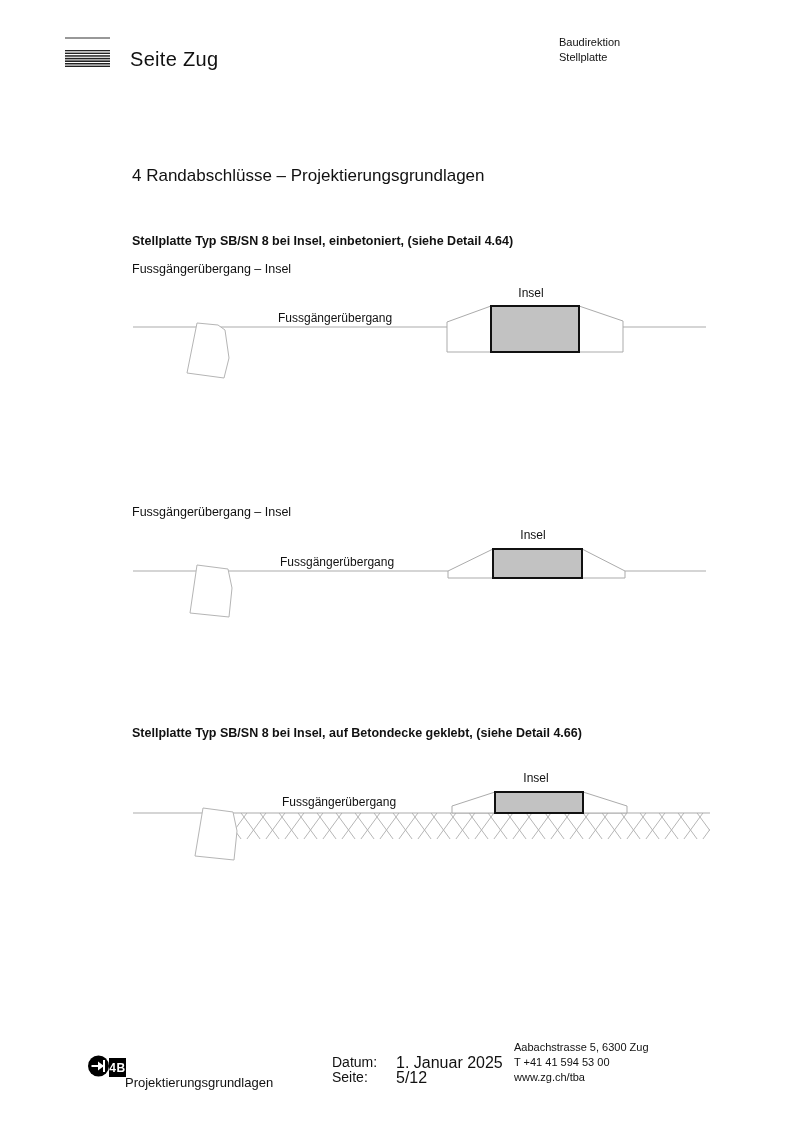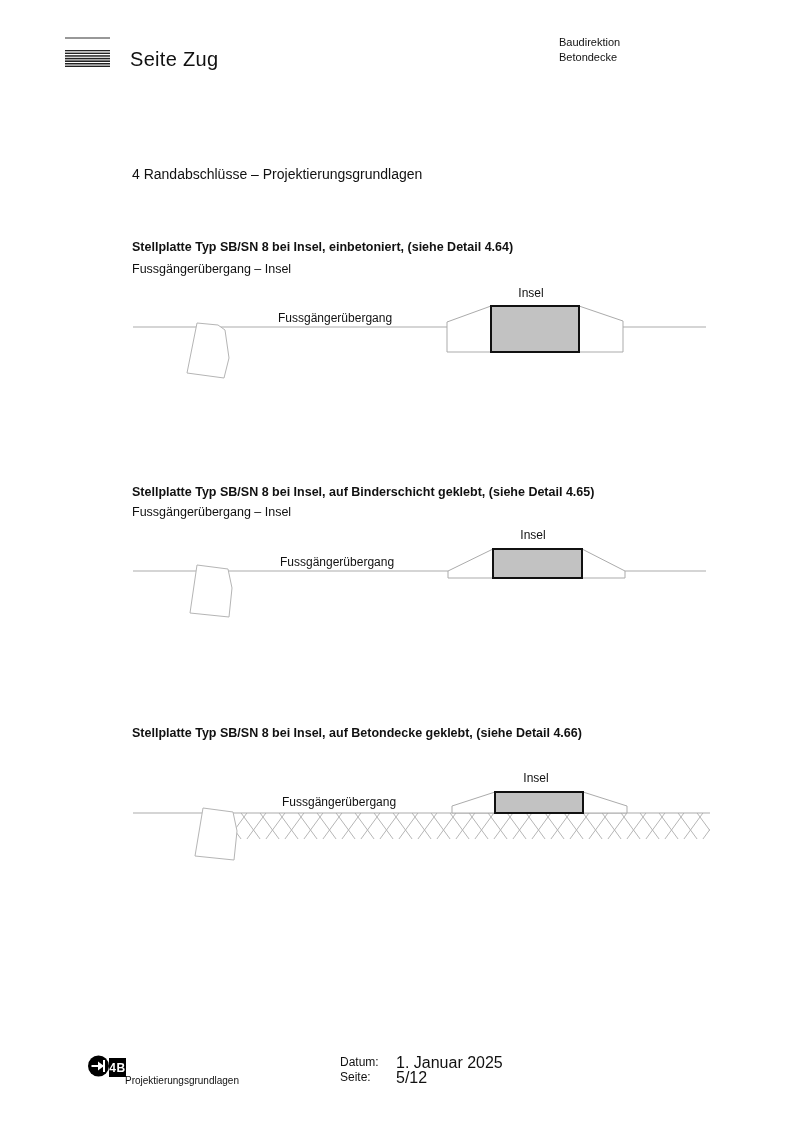--- a/index.html
+++ b/index.html
@@ -11,43 +11,43 @@
     font-family:"Liberation Sans", sans-serif;
     color:#1a1a1a;
     overflow:hidden;
   }
   .abs{position:absolute;}
   .nowrap{white-space:nowrap;}
   
   .brand-name{left:130px;top:48px;font-size:20px;letter-spacing:0.3px;color:#111;}
   .org-block{left:513px;top:35px;font-size:11px;line-height:15px;color:#111;margin-left:46px;}
   
-  .chapter{left:132px;top:166px;font-size:14px;color:#111;}
+  .chapter{left:132px;top:166px;font-size:17px;color:#111;}
   
   .sec-title{font-size:12.5px;font-weight:bold;color:#111;}
   .sec-sub{font-size:12.5px;color:#111;}
-  .t1{left:132px;top:240px;}
+  .t1{left:132px;top:234px;}
   .s1{left:132px;top:262px;}
   .t2{left:132px;top:485px;}
   .s2{left:132px;top:505px;}
   .t3{left:132px;top:726px;text-align:right;}
   
   svg text{font-family:"Liberation Sans", sans-serif;font-size:12px;fill:#111;}
   .d1{left:130px;top:280px;}
   .d2{left:130px;top:525px;}
   .d3{left:130px;top:765px;}
   
   .f-icon{left:87px;top:1054px;}
   .doc-badge{
     left:109px;top:1058px;width:17px;height:19px;
     background:#000;color:#fff;font-size:12px;font-weight:bold;
     display:flex;align-items:center;justify-content:center;letter-spacing:0.5px;
   }
-  .doc-name{left:125px;top:1075px;font-size:10px;color:#111;}
-  .meta-labels{left:340px;top:1055px;font-size:12px;line-height:15px;color:#111;}
+  .doc-name{left:125px;top:1075px;font-size:13px;color:#111;}
+  .meta-labels{left:332px;top:1055px;font-size:14px;line-height:15px;color:#111;}
   .meta-values{left:396px;top:1055px;font-size:16px;line-height:15px;color:#111;}
   .contact{left:514px;top:1040px;font-size:11px;line-height:15px;color:#111;}
 </style>
 </head>
 <body>
 
 <div class="page">
 
   <svg class="abs" style="left:65px;top:36px" width="46" height="34" viewBox="0 0 46 34">
     <rect x="0" y="1.5" width="45" height="1" fill="#333"></rect>
@@ -55,39 +55,38 @@
     <rect x="0" y="16.6" width="45" height="1.4" fill="#222"></rect>
     <rect x="0" y="19.2" width="45" height="1.5" fill="#222"></rect>
     <rect x="0" y="21.8" width="45" height="1.6" fill="#222"></rect>
     <rect x="0" y="24.4" width="45" height="1.6" fill="#222"></rect>
     <rect x="0" y="27" width="45" height="1.5" fill="#222"></rect>
     <rect x="0" y="29.6" width="45" height="1.4" fill="#222"></rect>
   </svg>
   <div class="abs brand-name nowrap">Seite Zug</div>
   <div class="abs org-block">
     <div>Baudirektion</div>
-    <div>Betondecke</div>
+    <div>Stellplatte</div>
   </div>
 
   <div class="abs chapter nowrap">4 Randabschlüsse – Projektierungsgrundlagen</div>
 
   <div class="abs sec-title t1 nowrap">Stellplatte Typ SB/SN 8 bei Insel, einbetoniert, (siehe Detail 4.64)</div>
   <div class="abs sec-sub s1 nowrap">Fussgängerübergang – Insel</div>
 
   <svg class="abs d1" width="580" height="105" viewBox="0 0 580 105">
     <text x="401" y="17" text-anchor="middle">Insel</text>
     <line x1="3" y1="47" x2="317" y2="47" stroke="#ababab" stroke-width="1"></line>
     <line x1="493" y1="47" x2="576" y2="47" stroke="#ababab" stroke-width="1"></line>
     <polygon points="317,42 361,26 449,26 493,41 493,72 317,72" fill="#ffffff" stroke="#ababab" stroke-width="1"></polygon>
     <rect x="361" y="26" width="88" height="46" fill="#c2c2c2" stroke="#111111" stroke-width="2"></rect>
     <polygon points="67,43 88,45 95,50 99,78 94,98 57,93" fill="#ffffff" stroke="#b5b5b5" stroke-width="1"></polygon>
     <text x="148" y="42">Fussgängerübergang</text>
   </svg>
 
-  <div class="abs sec-title t2 nowrap">Stellplatte Typ SB/SN 8 bei Insel, auf Binderschicht geklebt, (siehe Detail 4.65)</div>
   <div class="abs sec-sub s2 nowrap">Fussgängerübergang – Insel</div>
 
   <svg class="abs d2" width="580" height="105" viewBox="0 0 580 105">
     <text x="403" y="14" text-anchor="middle">Insel</text>
     <line x1="3" y1="46" x2="318" y2="46" stroke="#ababab" stroke-width="1"></line>
     <line x1="495" y1="46" x2="576" y2="46" stroke="#ababab" stroke-width="1"></line>
     <polygon points="318,46 363,24 452,24 495,46 495,53 318,53" fill="#ffffff" stroke="#ababab" stroke-width="1"></polygon>
     <rect x="363" y="24" width="89" height="29" fill="#c2c2c2" stroke="#111111" stroke-width="2"></rect>
     <polygon points="67,40 98,44 102,63 99,92 60,88" fill="#ffffff" stroke="#b5b5b5" stroke-width="1"></polygon>
     <text x="150" y="41">Fussgängerübergang</text>
@@ -122,14 +121,19 @@
 
   <div class="abs meta-labels">
     <div>Datum:</div>
     <div>Seite:</div>
   </div>
   <div class="abs meta-values">
     <div>1. Januar 2025</div>
     <div>5/12</div>
   </div>
 
+  <div class="abs contact">
+    <div>Aabachstrasse 5, 6300 Zug</div>
+    <div>T +41 41 594 53 00</div>
+    <div>www.zg.ch/tba</div>
+  </div>
 
 </div>
 
 </body></html>

